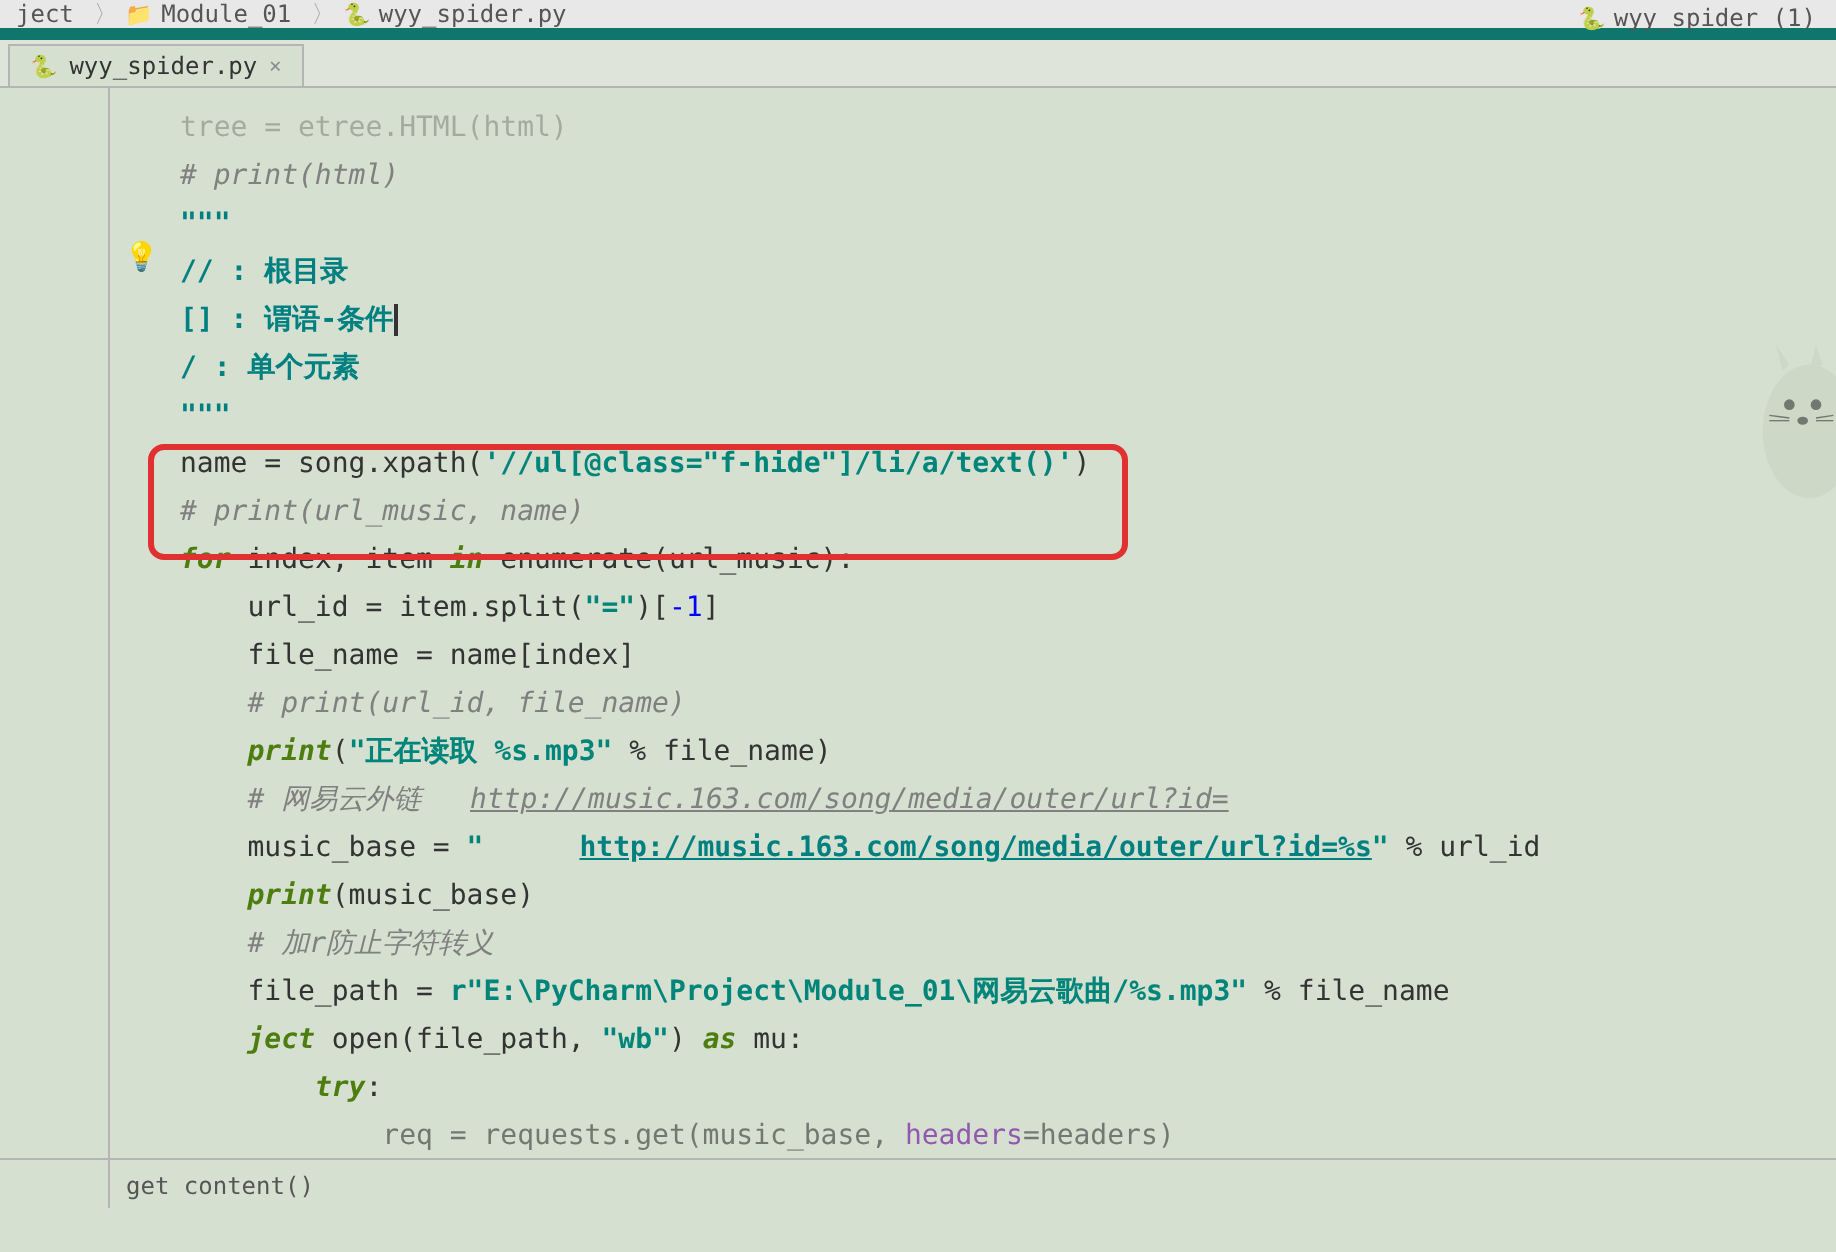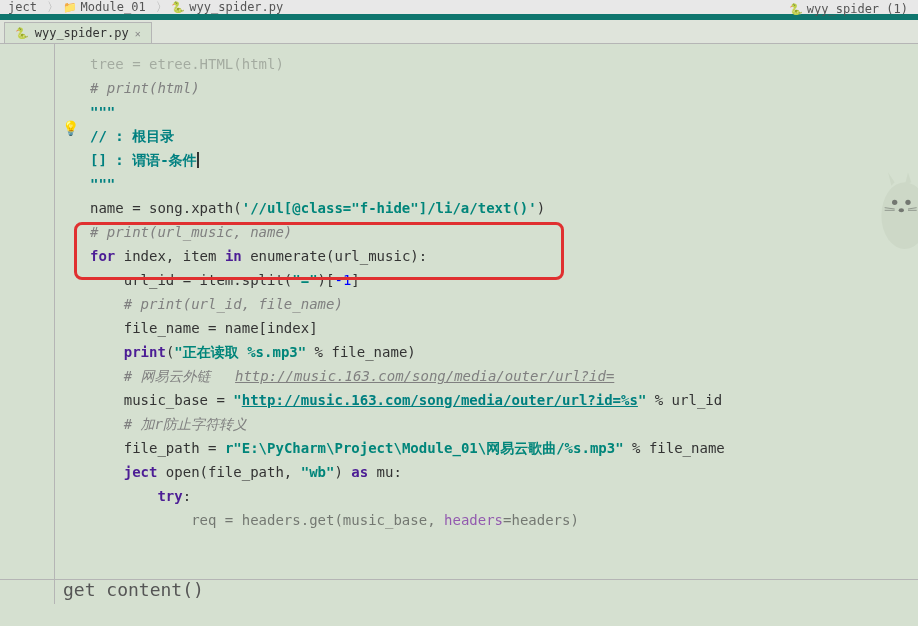--- a/index.html
+++ b/index.html
@@ -83,44 +83,44 @@
     .bulb {
       position: absolute;
       left: 62px;
       top: 76px;
       color: #e8a43f;
       font-size: 14px;
     }
     .line { white-space: pre; padding-left: 30px; }
     .comment { color: #808080; font-style: italic; text-align: center; }
     .string { color: #00857a; font-weight: bold; }
-    .keyword { color: #4c1d95; font-weight: bold; }
+    .keyword { color: #4d7c0f; font-weight: bold; font-style: italic; }
     .number { color: #0000ff; }
     .ident { color: #333; margin-top: 20px; }
     .doc-comment { color: #008080; font-weight: bold; }
     .url-link { color: #808080; font-style: italic; text-decoration: underline; margin-left: 16px; }
-    .url-link-str { color: #008080; font-weight: bold; text-decoration: underline; }
+    .url-link-str { color: #008080; font-weight: bold; text-decoration: underline; margin-left: 48px; }
     .redbox {
       position: absolute;
       border: 3px solid #e03030;
       border-radius: 8px;
       left: 74px;
       top: 178px;
       width: 490px;
       height: 58px;
       pointer-events: none;
     }
     .cursor-mark {
       border-right: 2px solid #333;
     }
     .status-bar {
       position: absolute;
       bottom: 0;
       left: 55px;
-      font-size: 18px;
+      font-size: 12px;
       color: #555;
       padding: 4px 8px;
     }
     .bottom-border {
       position: absolute;
       bottom: 24px;
       left: 0;
       right: 0;
       border-top: 1px solid #b5b5b5;
     }
@@ -167,35 +167,37 @@
 <div class="editor">
   <div class="gutter"></div>
   <span class="bulb">💡</span>
 
   <div class="code-area">
     <div class="line"><span class="ident" style="opacity:0.3">tree = etree.HTML(html)</span></div>
     <div class="line"><span class="comment"># print(html)</span></div>
     <div class="line"><span class="doc-comment">"""</span></div>
     <div class="line"><span class="doc-comment">// : 根目录</span></div>
     <div class="line"><span class="doc-comment">[] : 谓语-条件</span><span class="cursor-mark"></span></div>
+    <div class="line"><span class="doc-comment">/ : 单个元素</span></div>
     <div class="line"><span class="doc-comment">"""</span></div>
     <div class="line"><span class="ident">name = song.xpath(</span><span class="string">'//ul[@class="f-hide"]/li/a/text()'</span><span class="ident">)</span></div>
     <div class="line"><span class="comment"># print(url_music, name)</span></div>
     <div class="line"><span class="keyword">for</span><span class="ident"> index, item </span><span class="keyword">in</span><span class="ident"> enumerate(url_music):</span></div>
     <div class="line">    <span class="ident">url_id = item.split(</span><span class="string">"="</span><span class="ident">)[</span><span class="number">-1</span><span class="ident">]</span></div>
+    <div class="line">    <span class="ident">file_name = name[index]</span></div>
     <div class="line">    <span class="comment"># print(url_id, file_name)</span></div>
-    <div class="line">    <span class="ident">file_name = name[index]</span></div>
     <div class="line">    <span class="keyword">print</span><span class="ident">(</span><span class="string">"正在读取 %s.mp3"</span><span class="ident"> % file_name)</span></div>
     <div class="line">    <span class="comment"># 网易云外链 </span><span class="url-link">http://music.163.com/song/media/outer/url?id=</span></div>
     <div class="line">    <span class="ident">music_base = </span><span class="string">"</span><span class="url-link-str">http://music.163.com/song/media/outer/url?id=%s</span><span class="string">"</span><span class="ident"> % url_id</span></div>
+    <div class="line">    <span class="keyword">print</span><span class="ident">(music_base)</span></div>
     <div class="line">    <span class="comment"># 加r防止字符转义</span></div>
     <div class="line">    <span class="ident">file_path = </span><span class="string">r"E:\PyCharm\Project\Module_01\网易云歌曲/%s.mp3"</span><span class="ident"> % file_name</span></div>
     <div class="line">    <span class="keyword">ject</span><span class="ident"> open(file_path, </span><span class="string">"wb"</span><span class="ident">) </span><span class="keyword">as</span><span class="ident"> mu:</span></div>
     <div class="line">        <span class="keyword">try</span><span class="ident">:</span></div>
-    <div class="line" style="opacity:0.6">            <span class="ident">req = headers.get(music_base, </span><span style="color:#660099">headers</span><span class="ident">=headers)</span></div>
+    <div class="line" style="opacity:0.6">            <span class="ident">req = requests.get(music_base, </span><span style="color:#660099">headers</span><span class="ident">=headers)</span></div>
   </div>
 
   <div class="redbox"></div>
 
   <svg class="totoro-face" viewBox="0 0 60 120">
     <ellipse cx="40" cy="70" rx="35" ry="50" fill="#c8d4c2"></ellipse>
     <circle cx="25" cy="50" r="4" fill="#333"></circle>
     <circle cx="45" cy="50" r="4" fill="#333"></circle>
     <ellipse cx="35" cy="62" rx="4" ry="3" fill="#333"></ellipse>
     <path d="M20 25 L15 5 L25 20 Z" fill="#c8d4c2"></path>

